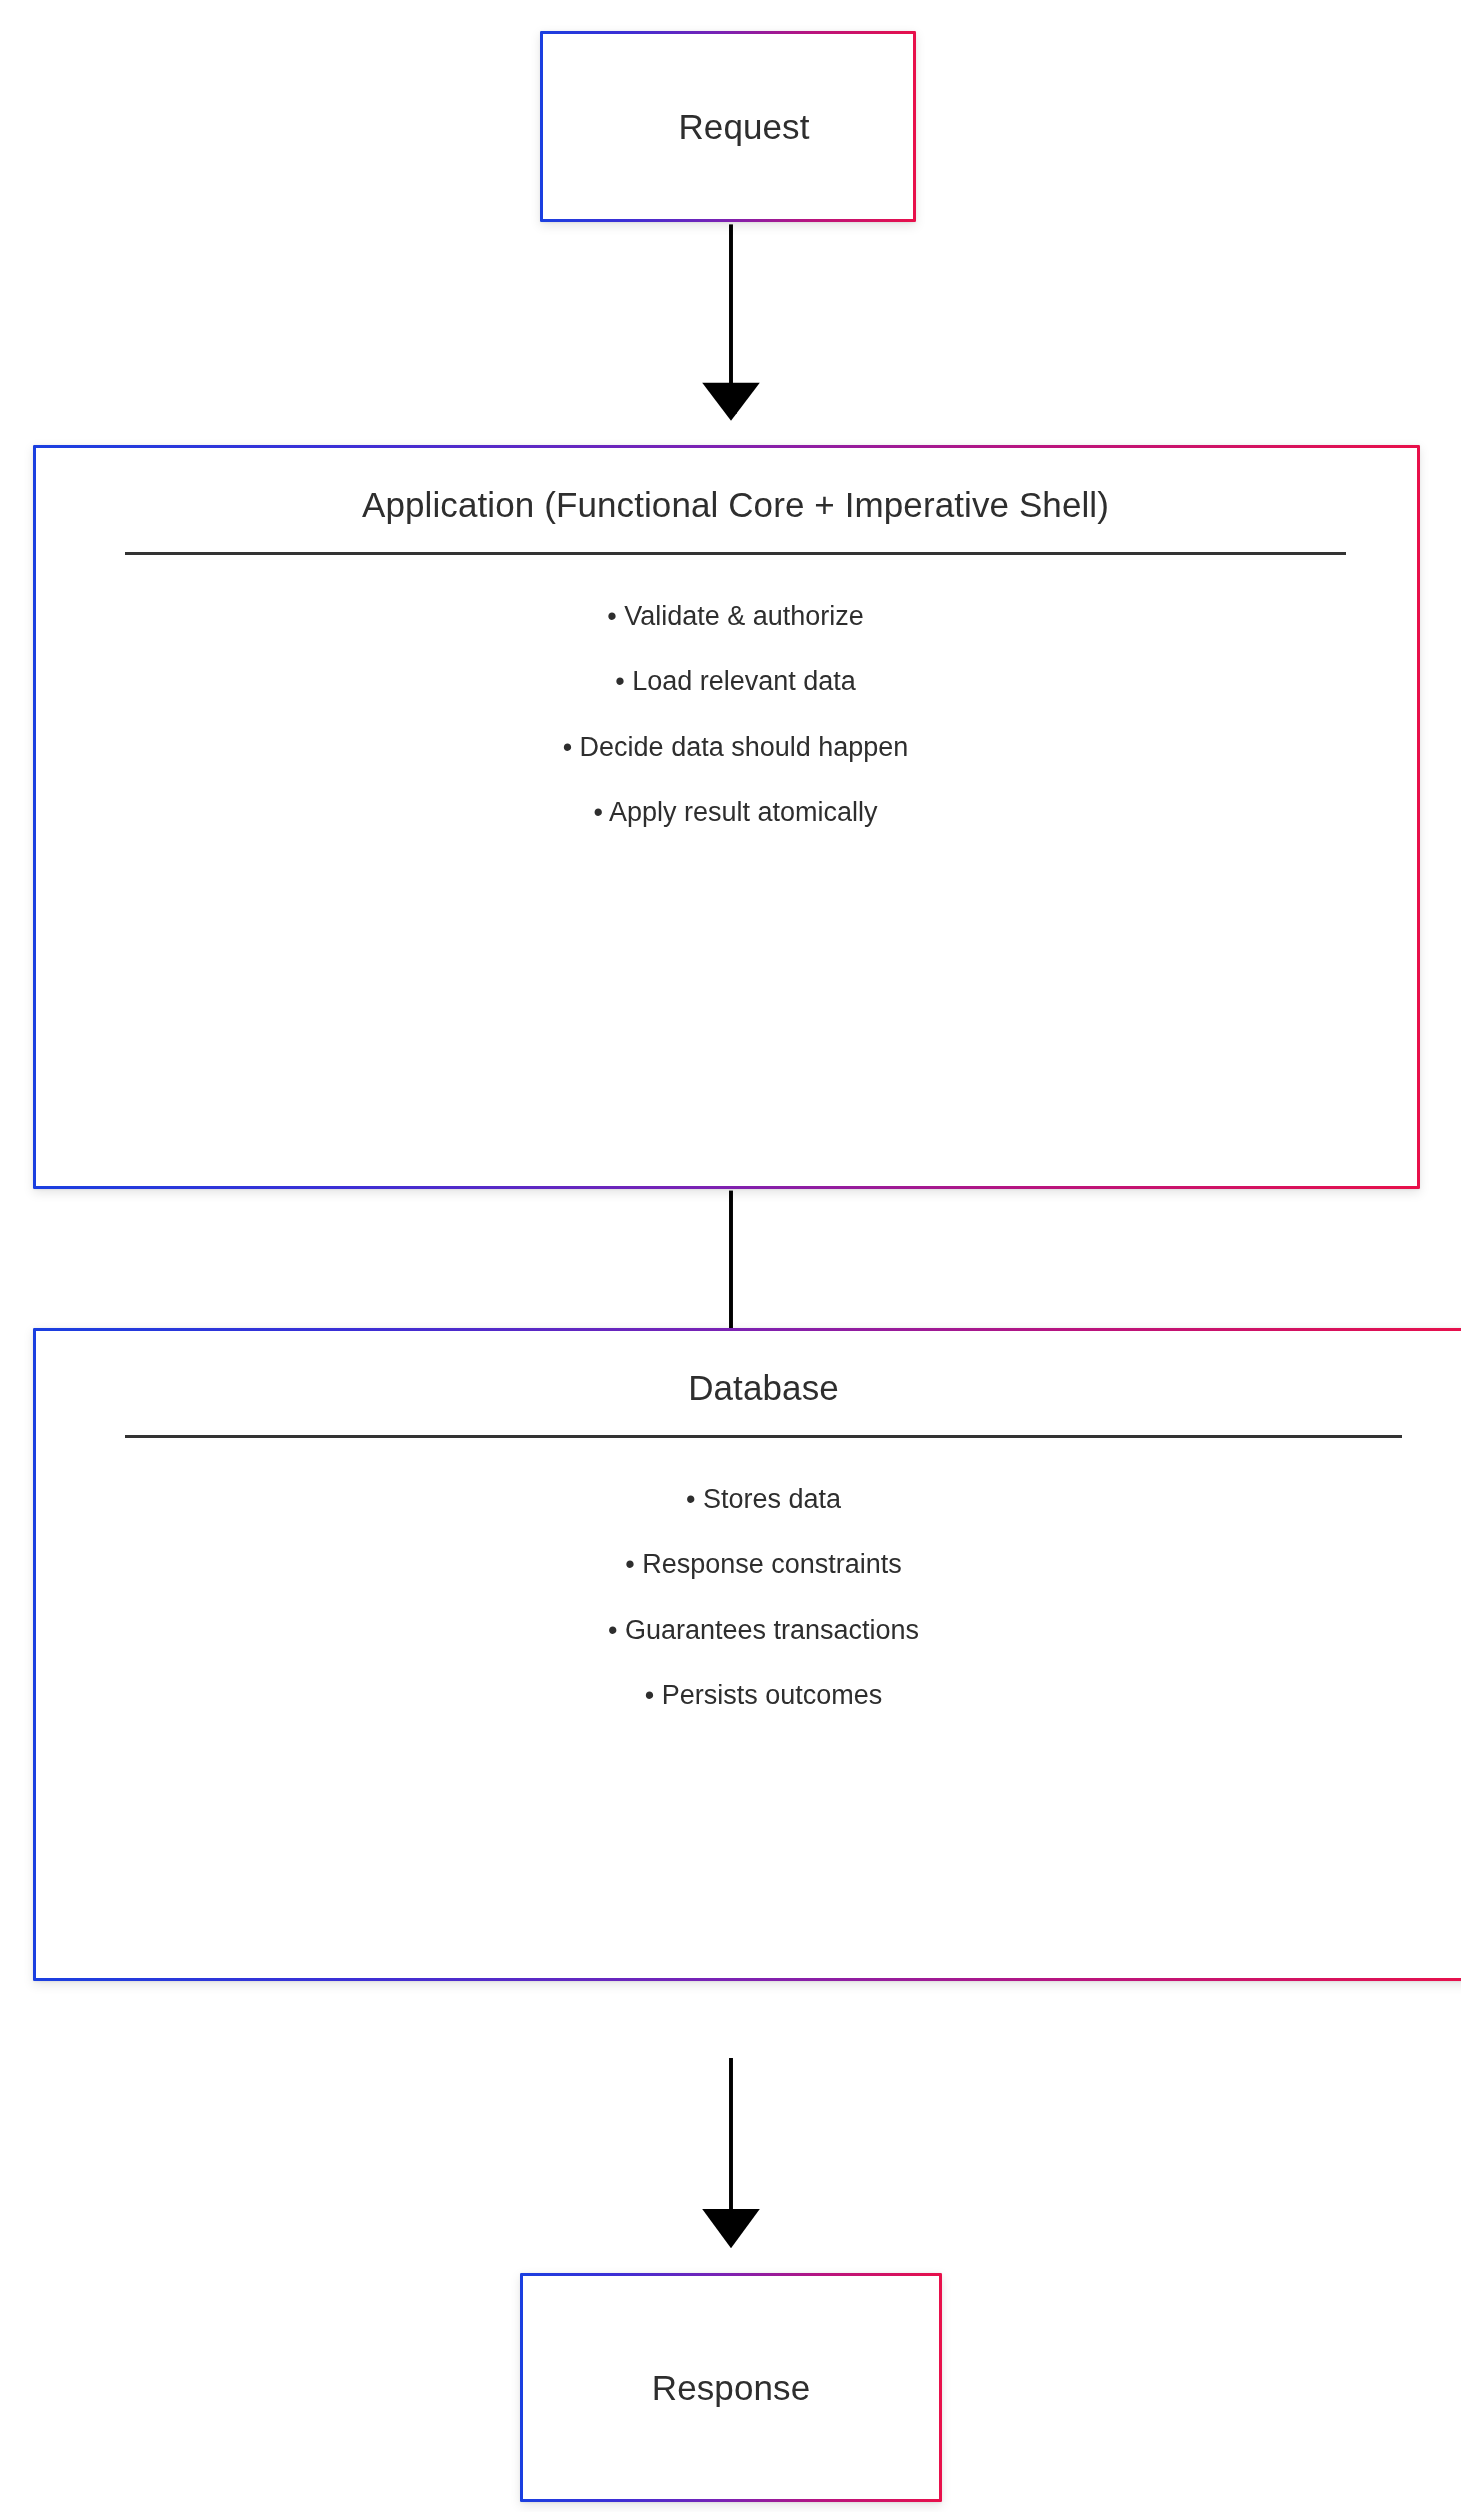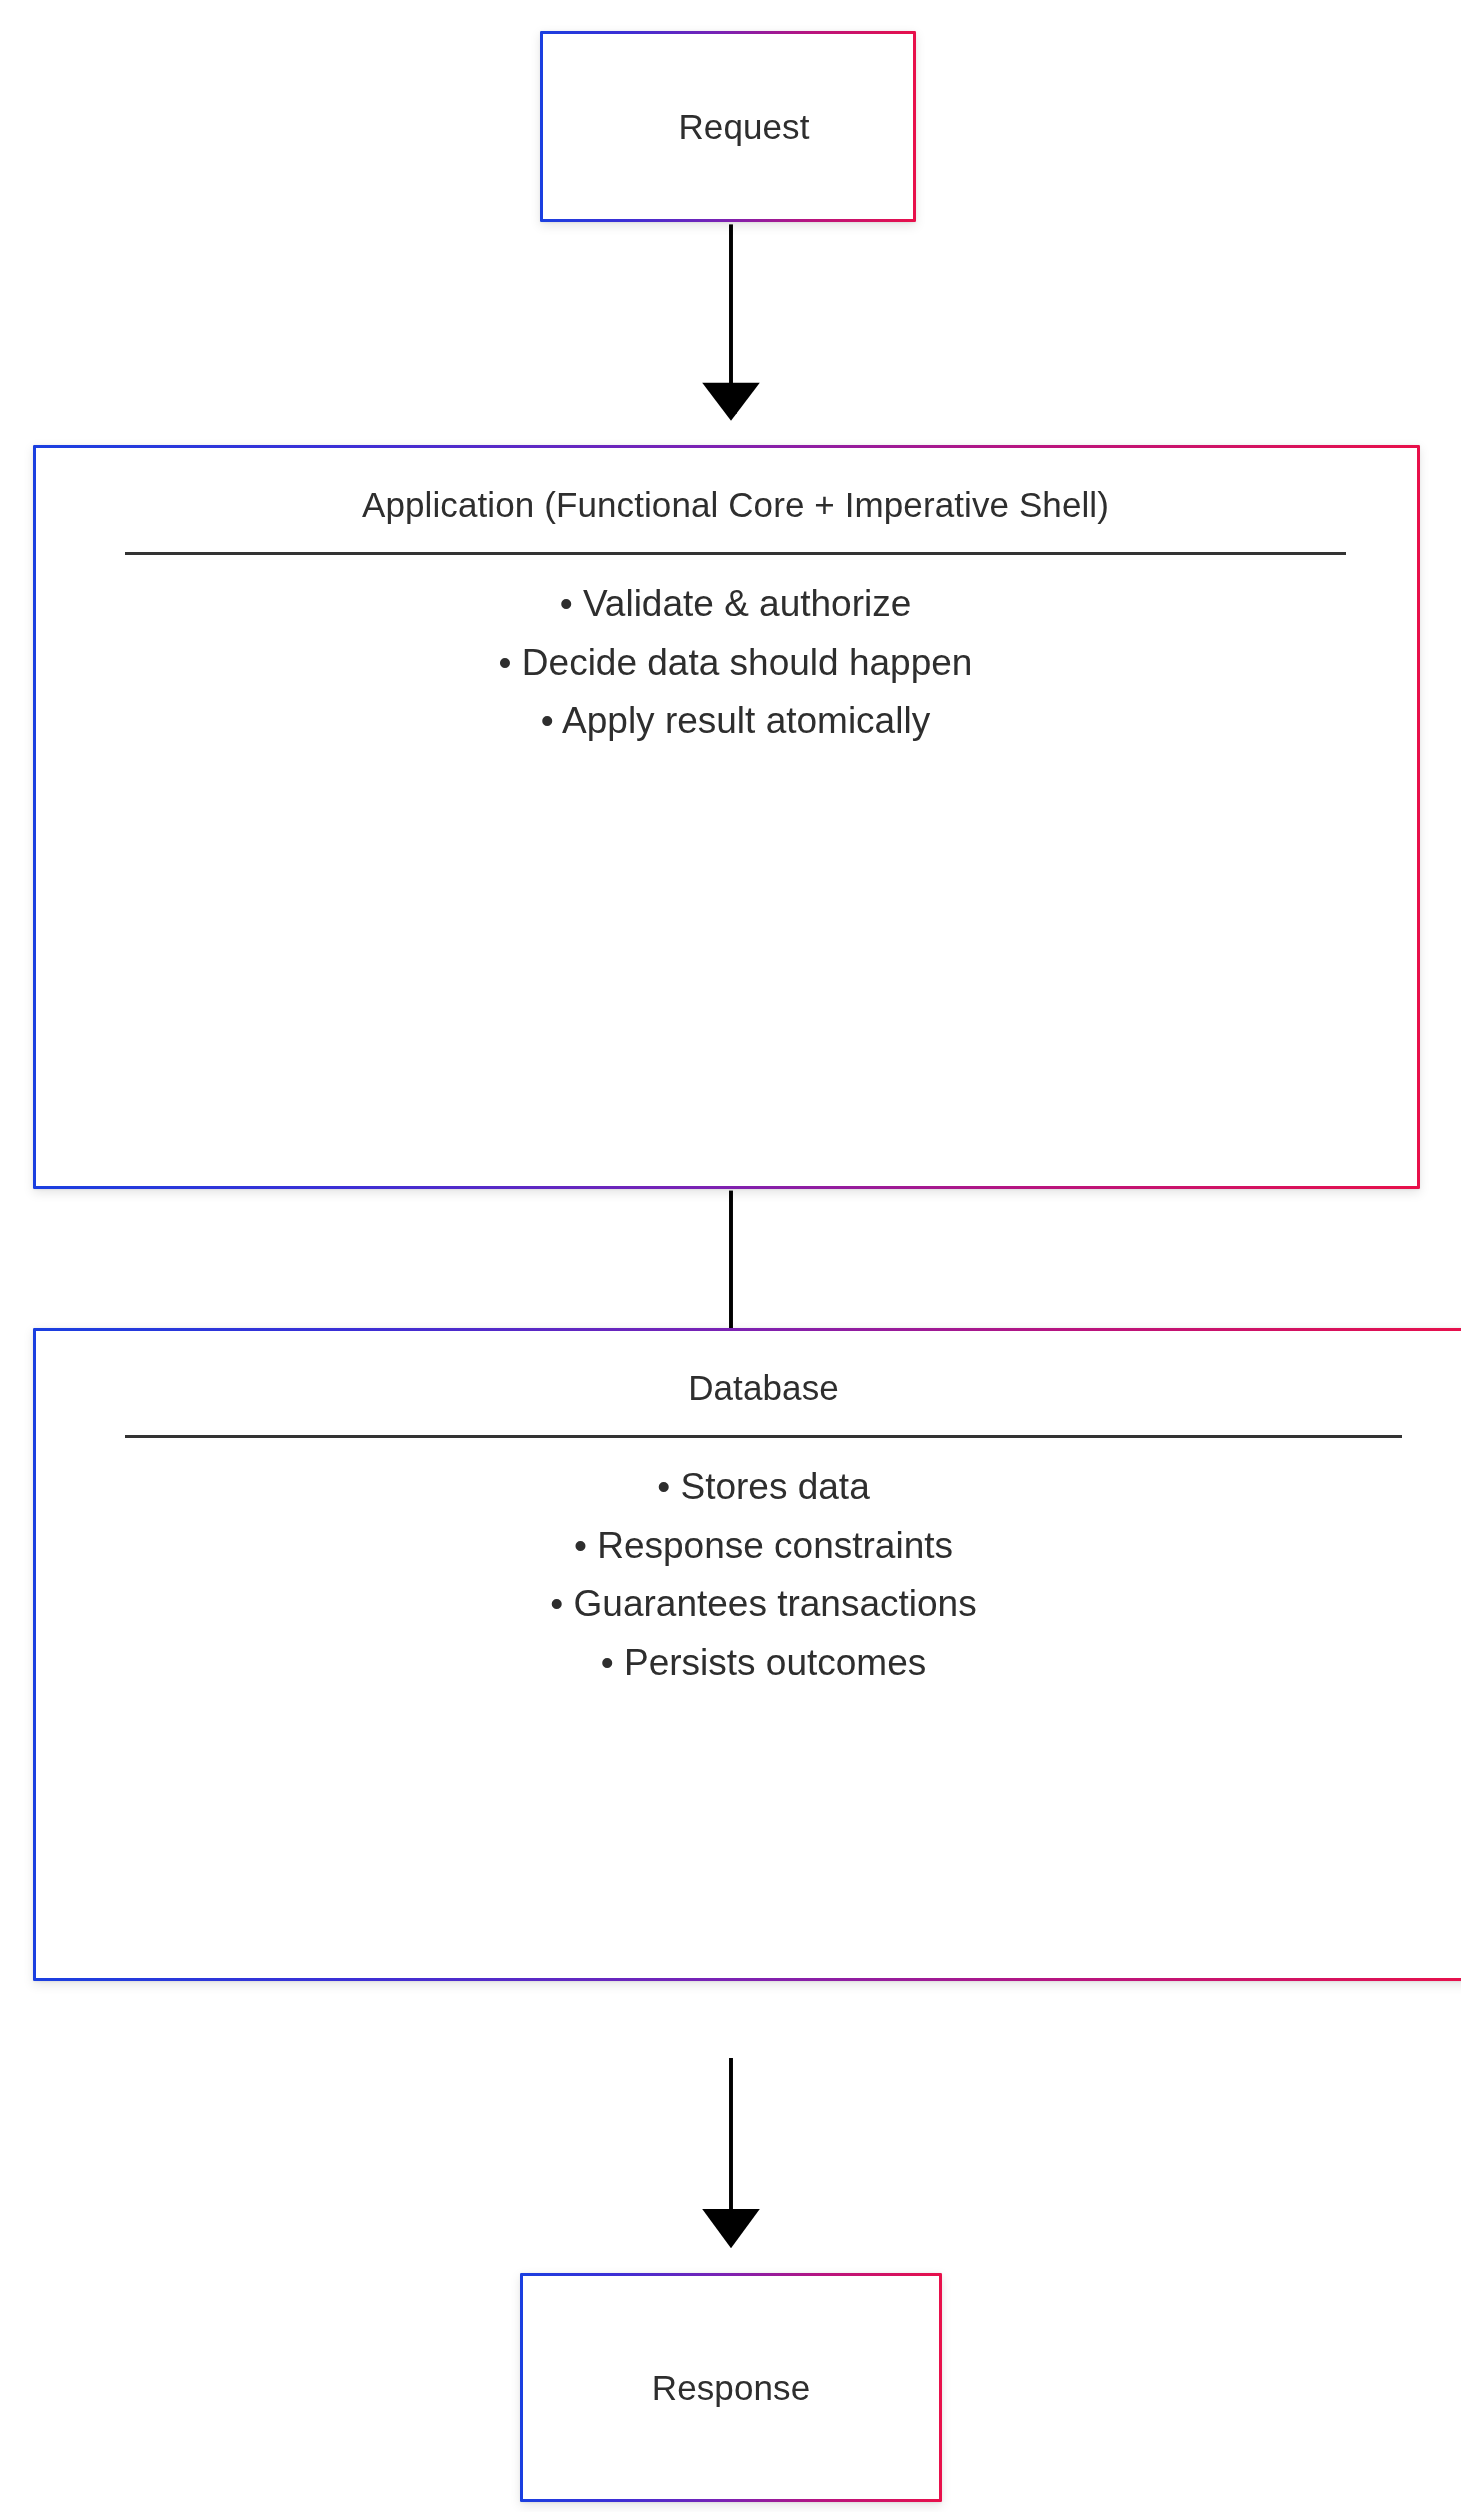--- a/index.html
+++ b/index.html
@@ -93,24 +93,25 @@
 
   .node-bullets {
     list-style: none;
     margin: 0;
     padding: 0;
     width: 100%;
     text-align: center;
   }
 
   .node-bullets li {
-    font-size: 37px;
+    font-size: 27px;
     color: #2e2e2e;
     line-height: 1.12;
     padding: 8.5px 0;
+    margin-top: 18px;
   }
 
   #node-application {
     left: 33px;
     top: 445px;
     width: 1387px;
     height: 744px;
   }
 
   #node-application .node-title {
@@ -166,20 +167,21 @@
 
   <div class="node node-simple" id="node-request">
     <div class="node-title">Request</div>
   </div>
 
   <div class="node node-compound" id="node-application">
     <div class="node-title">Application (Functional Core + Imperative Shell)</div>
     <div class="node-divider"></div>
     <ul class="node-bullets">
       <li>• Validate &amp; authorize</li>
+      <li>• Load relevant data</li>
       <li>• Decide data should happen</li>
       <li>• Apply result atomically</li>
     </ul>
   </div>
 
   <div class="node node-compound" id="node-database">
     <div class="node-title">Database</div>
     <div class="node-divider"></div>
     <ul class="node-bullets">
       <li>• Stores data</li>

